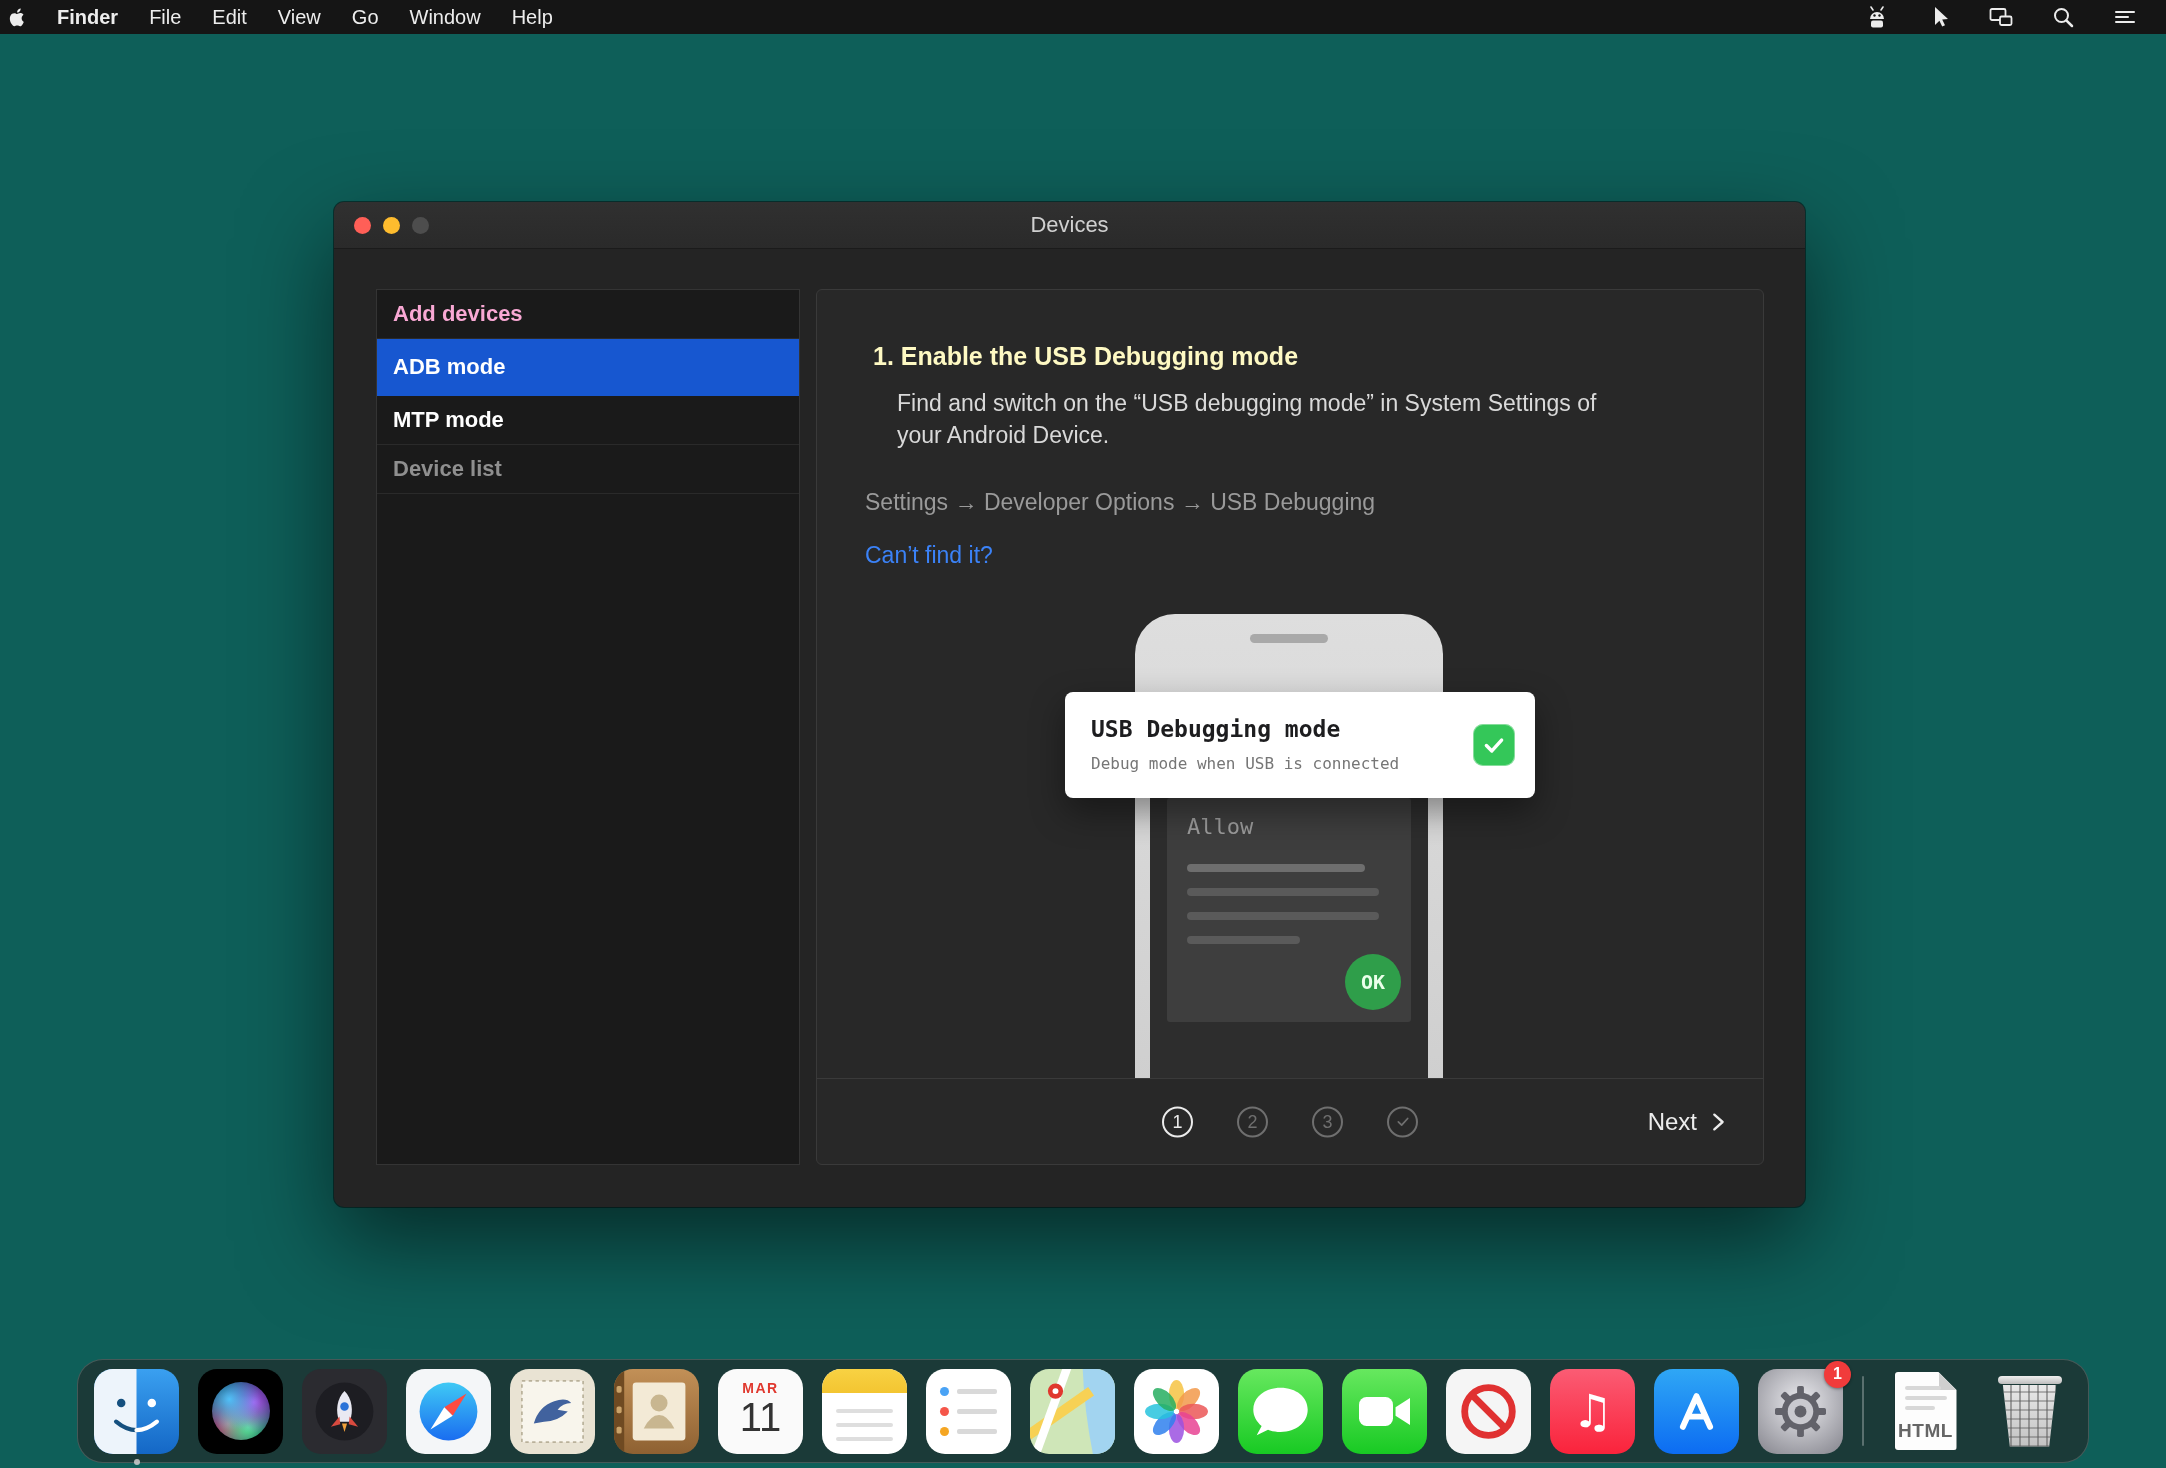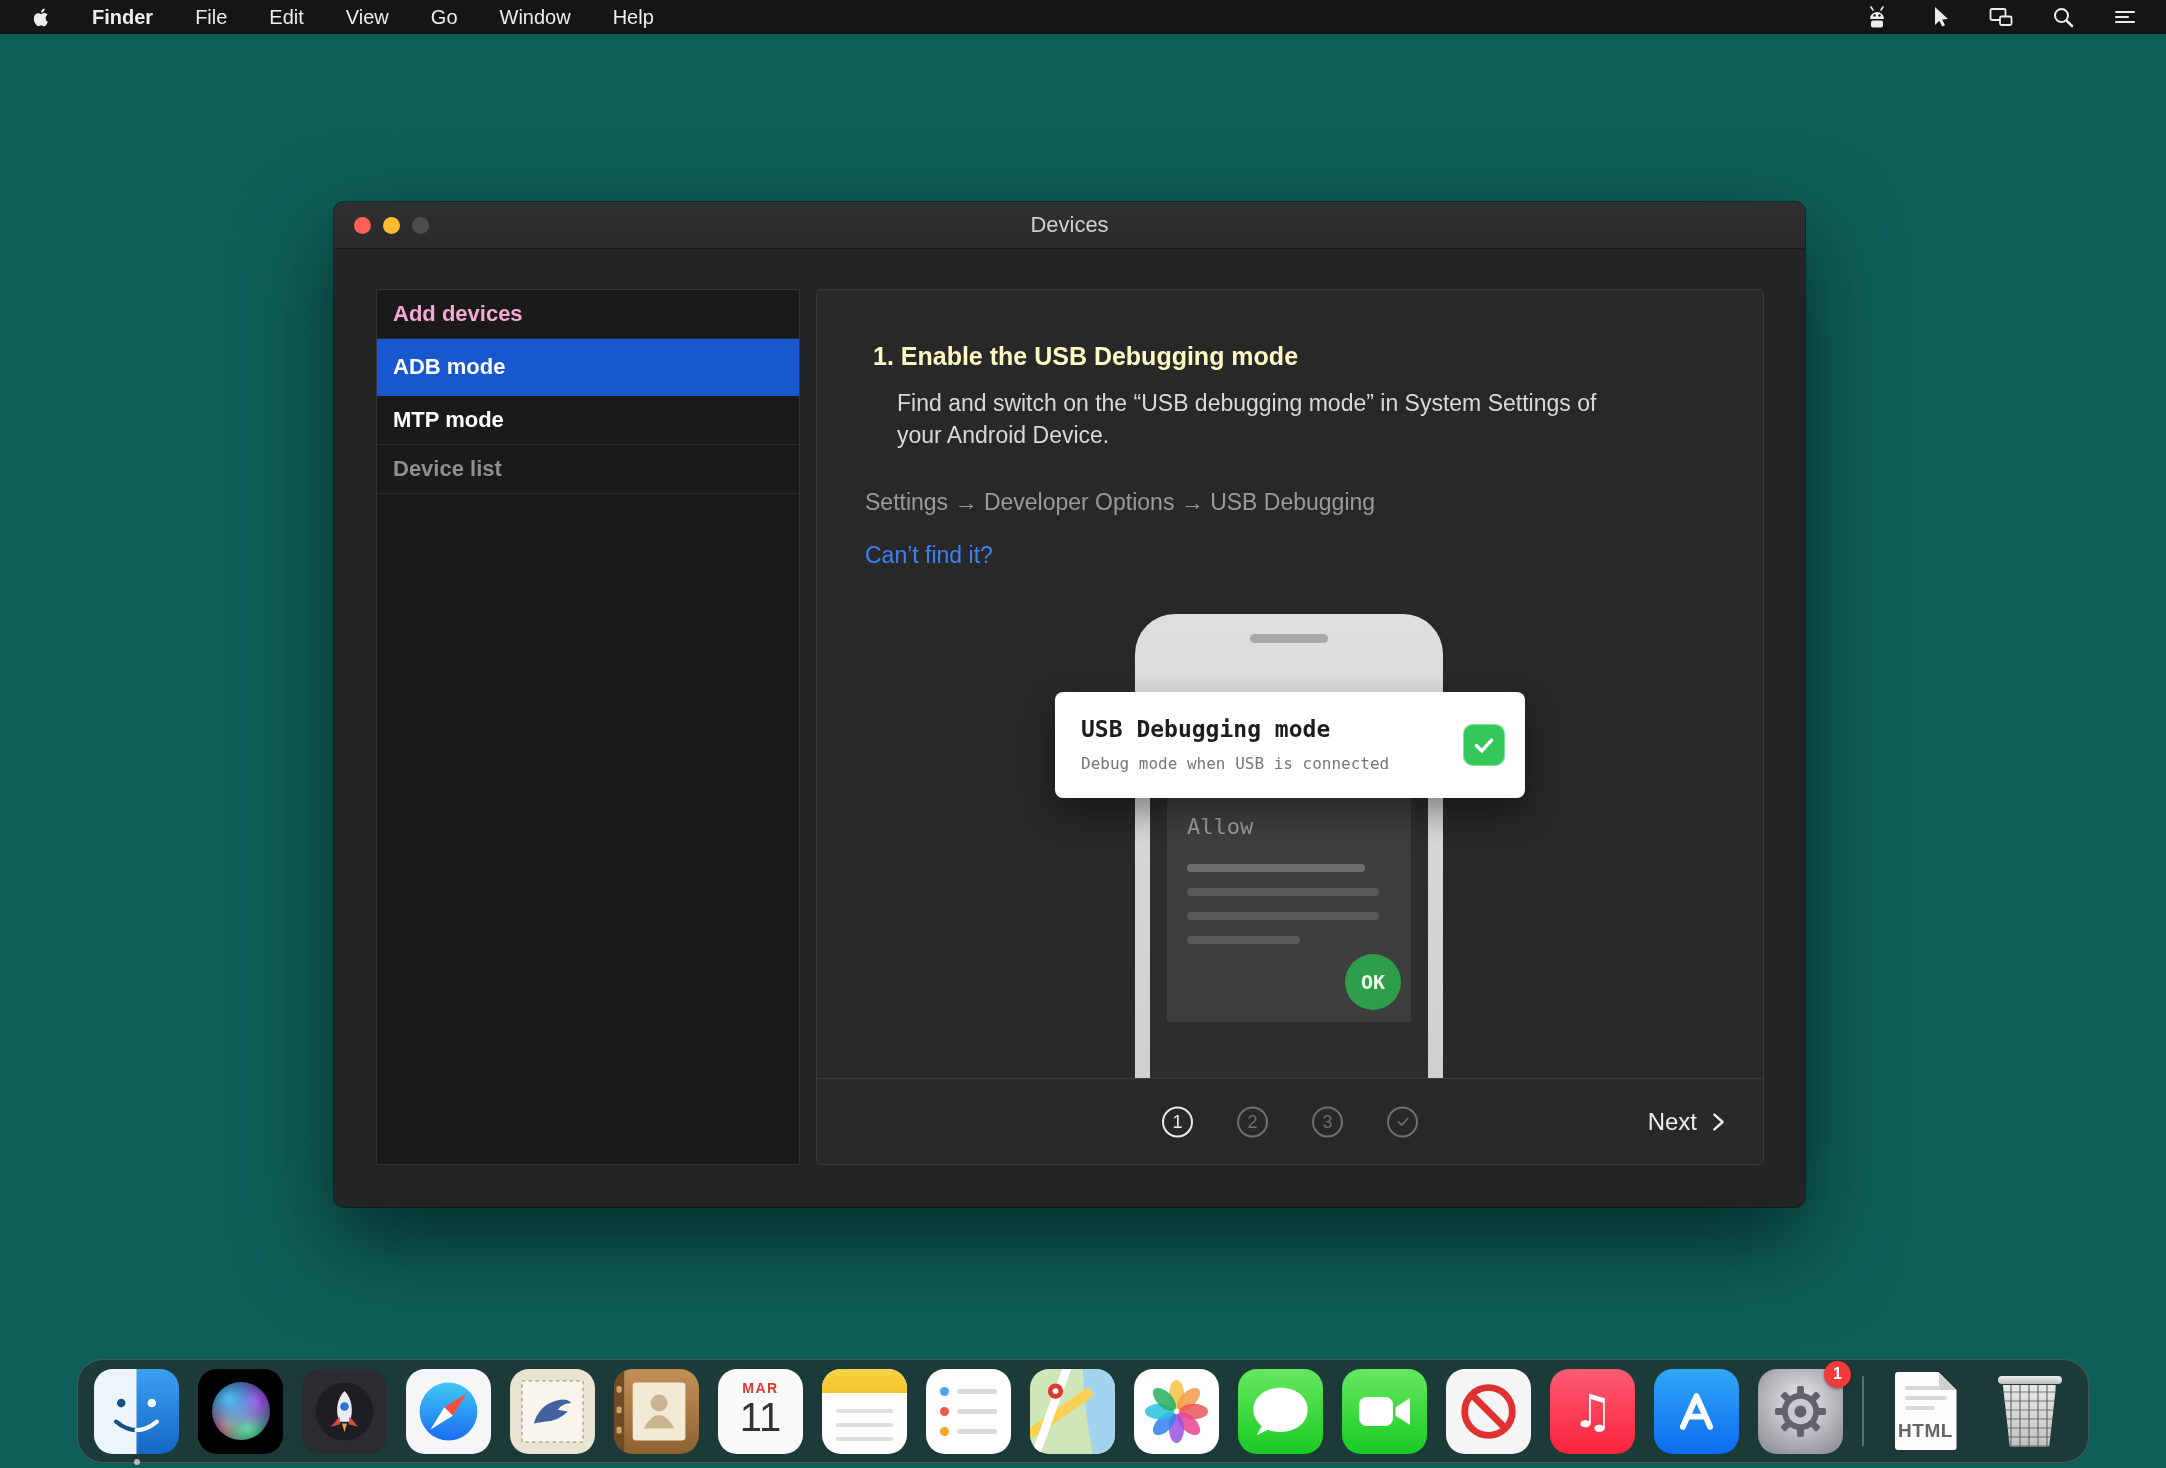--- a/index.html
+++ b/index.html
@@ -1,21 +1,21 @@
 <!DOCTYPE html>
 <html><head>
 <meta charset="utf-8">
 <style>
   html,body{margin:0;padding:0;}
   body{font-family:"Liberation Sans",sans-serif;}
   #screen{position:relative;width:2166px;height:1468px;background:#0e5f59;overflow:hidden;}
 
   
   .menu-bar{position:absolute;top:0;left:0;right:0;height:34px;background:#151515;display:flex;align-items:center;color:#ededed;z-index:50;}
-  .menu-left{display:flex;align-items:center;gap:42px;padding-left:32px;font-size:20px;}
+  .menu-left{display:flex;align-items:center;gap:31px;padding-left:8px;font-size:20px;}
   .apple-logo{display:flex;align-items:center;}
   .app-name{font-weight:700;}
   .menu-item{cursor:default;}
   .menu-right{margin-left:auto;display:flex;align-items:center;gap:36px;padding-right:28px;}
   .status-icon{width:26px;height:26px;display:flex;align-items:center;justify-content:center;}
 
   
   .window{position:absolute;left:334px;top:202px;width:1471px;height:1005px;background:#242424;border-radius:10px;box-shadow:0 35px 90px rgba(0,0,0,.55),0 0 0 1px rgba(0,0,0,.45);}
   .titlebar{height:46px;background:linear-gradient(#303030,#2a2a2a);border-radius:10px 10px 0 0;border-bottom:1px solid #1b1b1b;position:relative;display:flex;align-items:center;justify-content:center;}
   .traffic{position:absolute;left:20px;top:0;bottom:0;display:flex;align-items:center;gap:12px;}
@@ -45,21 +45,21 @@
   .phone-screen{position:absolute;left:15px;right:15px;top:84px;bottom:0;background:#2d2d2d;border-radius:8px 8px 0 0;text-align:center;}
   .allow-panel{position:absolute;left:17px;right:17px;top:100px;height:224px;background:#3e3e3e;border-radius:3px;}
   .allow-title{font-family:"DejaVu Sans Mono",monospace;font-size:22px;color:#9c9c9c;position:absolute;top:16px;left:20px;}
   .bar{position:absolute;left:20px;height:8px;border-radius:4px;background:#5a5a5a;}
   .bar.b1{top:66px;width:178px;background:#6e6e6e;}
   .bar.b2{top:90px;width:192px;}
   .bar.b3{top:114px;width:192px;}
   .bar.b4{top:138px;width:113px;}
   .ok-btn{position:absolute;right:10px;bottom:12px;width:56px;height:56px;border-radius:50%;background:#2f9e4a;color:#eaffea;font-family:"DejaVu Sans Mono",monospace;font-weight:700;font-size:20px;display:flex;align-items:center;justify-content:center;}
 
-  .popup{position:absolute;left:238px;top:402px;width:470px;height:106px;background:#fff;border-radius:8px;box-shadow:0 14px 34px rgba(0,0,0,.4);}
+  .popup{position:absolute;left:248px;top:402px;width:470px;height:106px;background:#fff;border-radius:8px;box-shadow:0 14px 34px rgba(0,0,0,.4);}
   .popup-title{position:absolute;left:26px;top:24px;font-family:"DejaVu Sans Mono",monospace;font-size:23px;font-weight:600;color:#1d1d1f;}
   .popup-sub{position:absolute;left:26px;top:62px;font-family:"DejaVu Sans Mono",monospace;font-size:16px;color:#767676;}
   .popup-check{position:absolute;right:20px;top:32px;width:42px;height:42px;background:#34c759;border-radius:10px;display:flex;align-items:center;justify-content:center;box-shadow:inset 0 0 0 1px rgba(255,255,255,.4);}
 
   
   .wfooter{position:absolute;left:0;right:0;bottom:0;height:85px;border-top:1px solid #3a3a3a;}
   .steps{position:absolute;left:50%;top:50%;transform:translate(-50%,-50%);display:flex;gap:44px;align-items:center;}
   .step{width:31px;height:31px;border-radius:50%;border:2px solid #6f6f6f;color:#6f6f6f;font-size:18px;display:flex;align-items:center;justify-content:center;box-sizing:border-box;}
   .step.active{border-color:#ebebeb;color:#ebebeb;}
   .next{position:absolute;right:34px;top:50%;transform:translateY(-50%);display:flex;align-items:center;gap:10px;font-size:24px;color:#ececec;cursor:pointer;}

